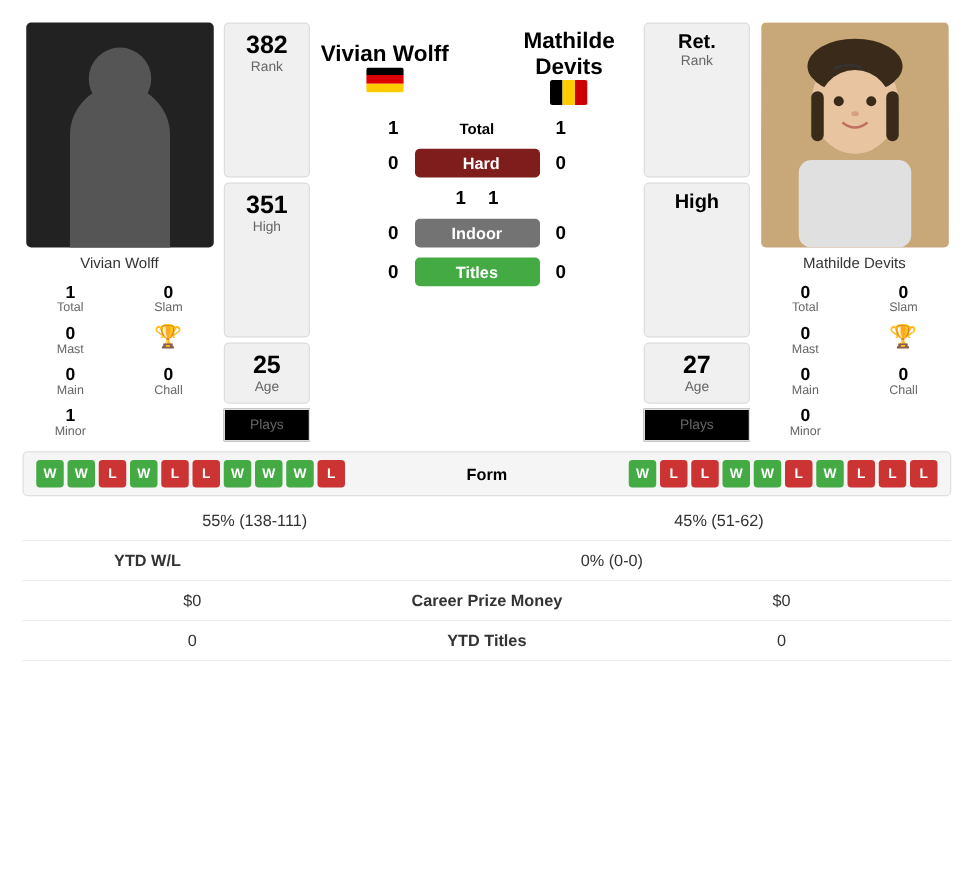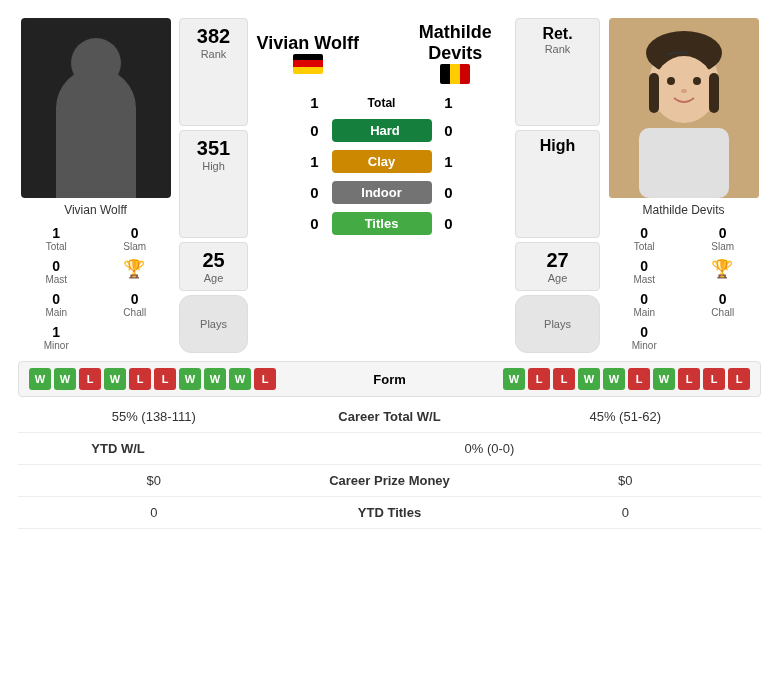--- a/index.html
+++ b/index.html
@@ -1,21 +1,21 @@
 <!DOCTYPE html>
 <html><head>
   <meta charset="utf-8">
   <style>
     * { box-sizing: border-box; margin: 0; padding: 0; }
     body { font-family: Arial, sans-serif; background: #fff; width: 779px; font-size: 13px; }
 
     .main-container { padding: 10px; }
     .player-name-bottom { font-size: 12px; color: #333; text-align: center; margin-top: 5px; }
     .surface-btn { padding: 4px 20px; border-radius: 4px; border: none; color: white; font-weight: bold; font-size: 13px; width: 100px; text-align: center; }
-    .btn-hard { background: #15803d; padding-left: 27px; }
+    .btn-hard { background: #7f1d1d; padding-left: 27px; }
     .btn-clay { background: #cc8800; }
     .btn-indoor { background: #737373; }
     .btn-grass { background: #44aa44; }
     .badge { width: 22px; height: 22px; border-radius: 3px; display: flex; align-items: center; justify-content: center; color: white; font-weight: bold; font-size: 11px; }
     .badge-w { background: #44aa44; }
     .badge-l { background: #cc3333; }
 
     
     .top-wrapper { display: flex; width: 100%; gap: 6px; padding: 8px; }
     .player-left-wrap { display: flex; flex-direction: column; align-items: center; width: 155px; }
@@ -24,21 +24,21 @@
     .surface-block { display: flex; align-items: center; justify-content: center; gap: 8px; margin: 2px 0; }
     .score-num { font-weight: bold; font-size: 15px; width: 18px; text-align: center; }
     .rank-card { background: #f0f0f0; border: 1px solid #ddd; border-radius: 4px; padding: 6px 10px; text-align: center; flex: 1; }
     .rank-num { font-size: 20px; font-weight: bold; }
     .rank-lbl { font-size: 11px; color: #666; }
 
     .age-card { background: #f0f0f0; border: 1px solid #ddd; border-radius: 4px; padding: 6px 10px; text-align: center; }
     .age-num { font-size: 20px; font-weight: bold; }
     .age-lbl { font-size: 11px; color: #666; }
 
-    .plays-card { background: #e5e5e5; border: 1px solid #ddd; border-radius: 12px; padding: 22px 10px; text-align: center; }
+    .plays-card { background: #000000; border: 1px solid #ddd; border-radius: 0; padding: 6px 10px; text-align: center; }
     .plays-lbl { font-size: 11px; color: #666; }
 
     .stat-grid { display: grid; grid-template-columns: 1fr 1fr; gap: 2px; width: 100%; }
     .stat-cell { text-align: center; padding: 2px; }
     .stat-v { font-weight: bold; font-size: 14px; }
     .stat-l { font-size: 10px; color: #666; }
 
     .trophy-cell { text-align: center; padding: 2px; }
     .trophy-sym { color: #6699cc; font-size: 18px; }
 
@@ -166,21 +166,20 @@
         <span class="score-num">1</span>
       </div>
 
       <div class="surface-block">
         <span class="score-num">0</span>
         <button class="surface-btn btn-hard">Hard</button>
         <span class="score-num">0</span>
       </div>
       <div class="surface-block">
         <span class="score-num">1</span>
-        <button class="surface-btn btn-clay">Clay</button>
         <span class="score-num">1</span>
       </div>
       <div class="surface-block">
         <span class="score-num">0</span>
         <button class="surface-btn btn-indoor">Indoor</button>
         <span class="score-num">0</span>
       </div>
       <div class="surface-block">
         <span class="score-num">0</span>
         <button class="surface-btn btn-grass">Titles</button>
@@ -295,21 +294,20 @@
           <span class="badge badge-w">W</span>
           <span class="badge badge-l">L</span>
           <span class="badge badge-l">L</span>
           <span class="badge badge-l">L</span>
         </div>
     </div>
 
     <div id="stats-rows">
         <div class="data-row">
     <div class="data-left">55% (138-111)</div>
-    <div class="data-center">Career Total W/L</div>
     <div class="data-right">45% (51-62)</div>
   </div>
         <div class="data-row">
     <div class="data-center">YTD W/L</div>
     <div class="data-right">0% (0-0)</div>
   </div>
         <div class="data-row">
     <div class="data-left">$0</div>
     <div class="data-center">Career Prize Money</div>
     <div class="data-right">$0</div>

